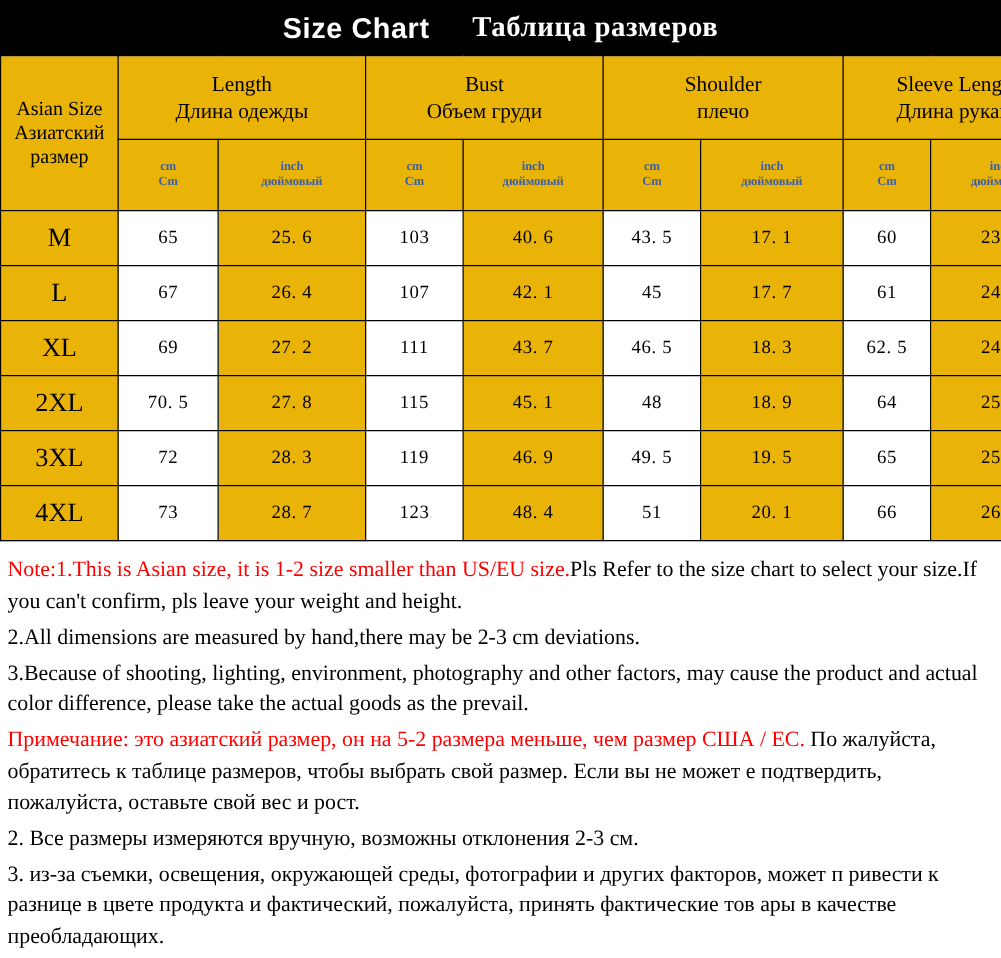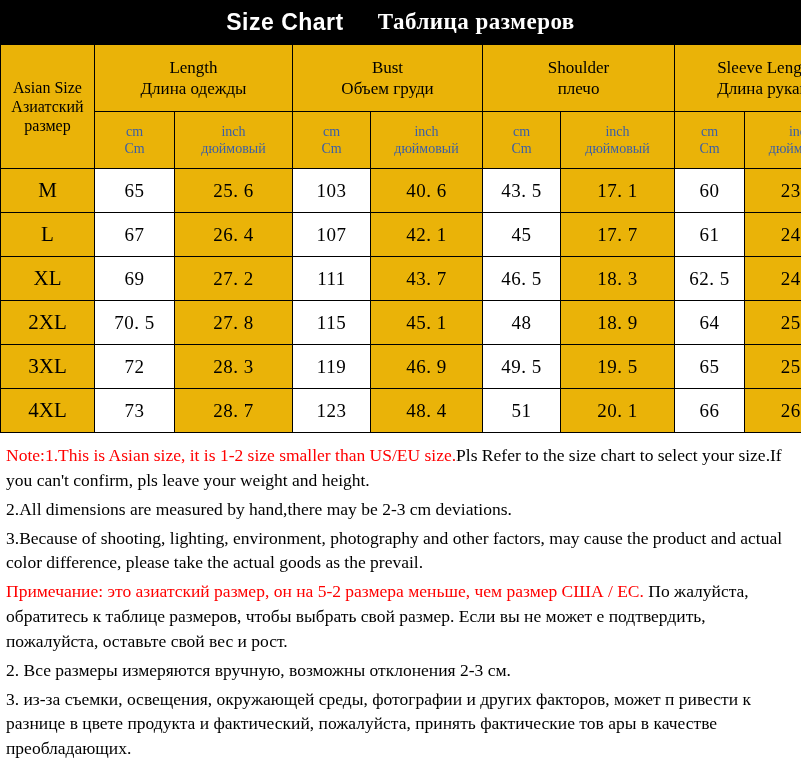--- a/index.html
+++ b/index.html
@@ -77,35 +77,36 @@
   .corner {
     height: 62px;
     font-size: 16px;
     line-height: 1.2;
     padding: 2px 2px;
   }
   .corner span { display: block; }
 
   .unit-head {
     height: 52px;
-    font-size: 14px;
+    font-size: 10px;
     line-height: 1.25;
     color: #3b5fa8;
     padding: 2px 2px;
+    font-weight: bold;
   }
   .unit-head .u1 { display: block; }
   .unit-head .u2 { display: block; }
 
   .size-cell {
     height: 41px;
     font-size: 21px;
   }
   .val {
     height: 41px;
-    font-size: 19px;
+    font-size: 15px;
     letter-spacing: 0.5px;
   }
   
   .shade { background: #eab308; }
   .white { background: #ffffff; }
 
   
   .notes {
     padding: 6px 6px 0 6px;
     font-family: "Liberation Serif", serif;

